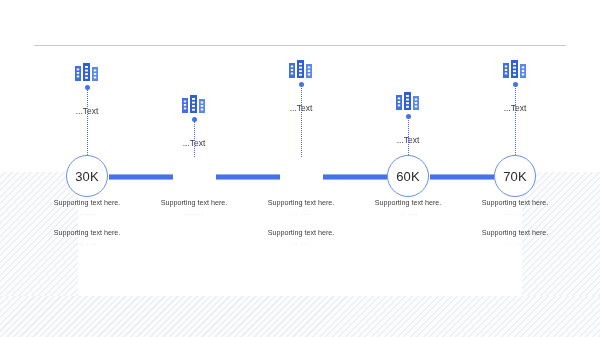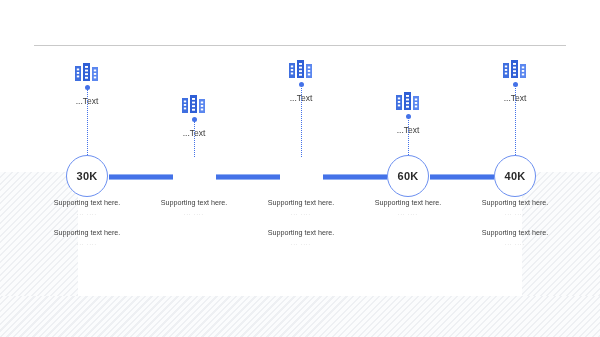--- a/index.html
+++ b/index.html
@@ -87,22 +87,22 @@
     height: 42px;
     border: 1px solid #6b8ff0;
     border-radius: 50%;
     background: #ffffff;
     box-sizing: border-box;
     display: flex;
     align-items: center;
     justify-content: center;
   }
   .node-label {
-    font-size: 11px;
-    font-weight: bold;
+    font-size: 13px;
+    font-weight: normal;
     color: #2b2b2b;
     letter-spacing: 0.2px;
   }
 
   
   .stem {
     position: absolute;
     width: 1px;
     border-left: 1px dotted #4472e8;
   }
@@ -119,21 +119,21 @@
     position: absolute;
     width: 90px;
     text-align: center;
   }
   .city-icon {
     display: block;
     margin: 0 auto;
   }
   .head-text {
     display: block;
-    margin-top: 11px;
+    margin-top: 21px;
     font-size: 8.5px;
     color: #3a3a3a;
     white-space: nowrap;
   }
 
   
   .support {
     position: absolute;
     width: 120px;
     text-align: center;
@@ -295,21 +295,21 @@
         <span class="node-label">30K</span>
       </div>
     </div>
     <div class="node" style="left:387px;">
       <div class="node-circle">
         <span class="node-label">60K</span>
       </div>
     </div>
     <div class="node" style="left:494px;">
       <div class="node-circle">
-        <span class="node-label">40K</span>
+        <span class="node-label">70K</span>
       </div>
     </div>
   </div>
 
   <div class="support" style="left:27px; top:199px;">
     <div class="support-line">Supporting text here.</div>
     <div class="support-sub">... ....</div>
   </div>
   <div class="support" style="left:27px; top:229px;">
     <div class="support-line">Supporting text here.</div>

